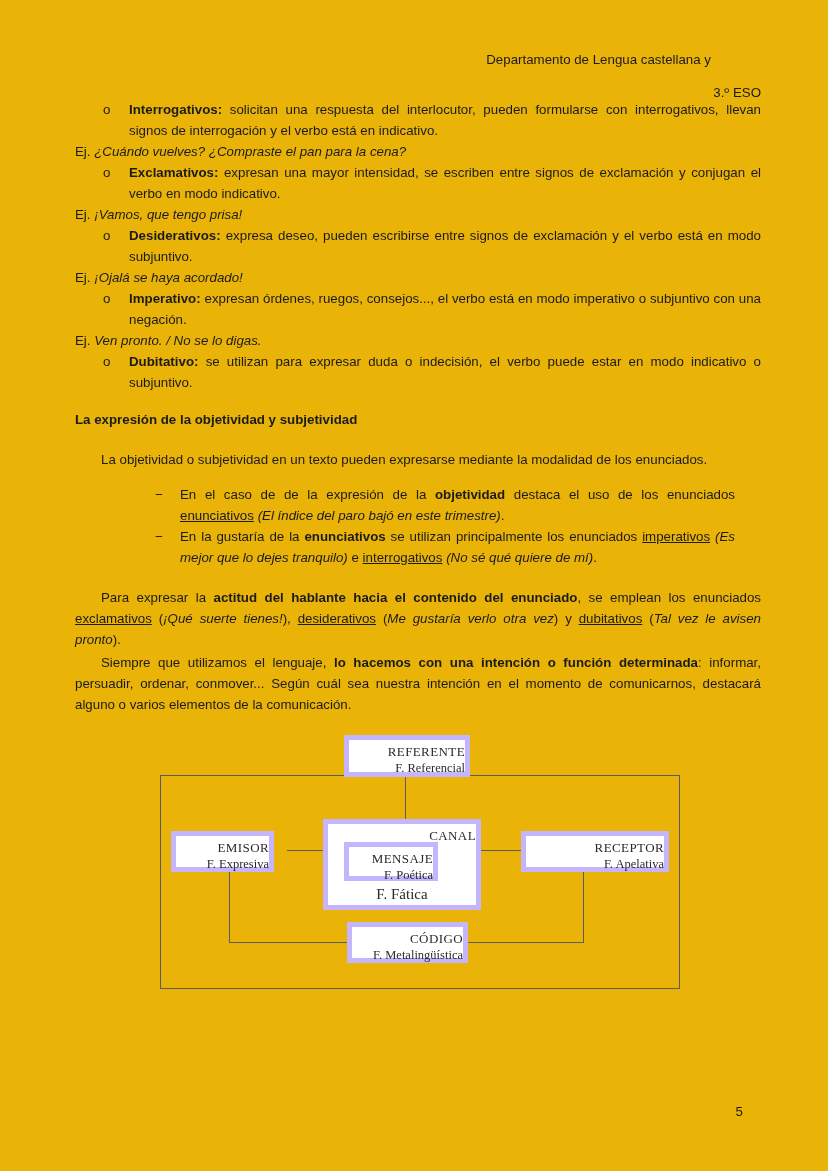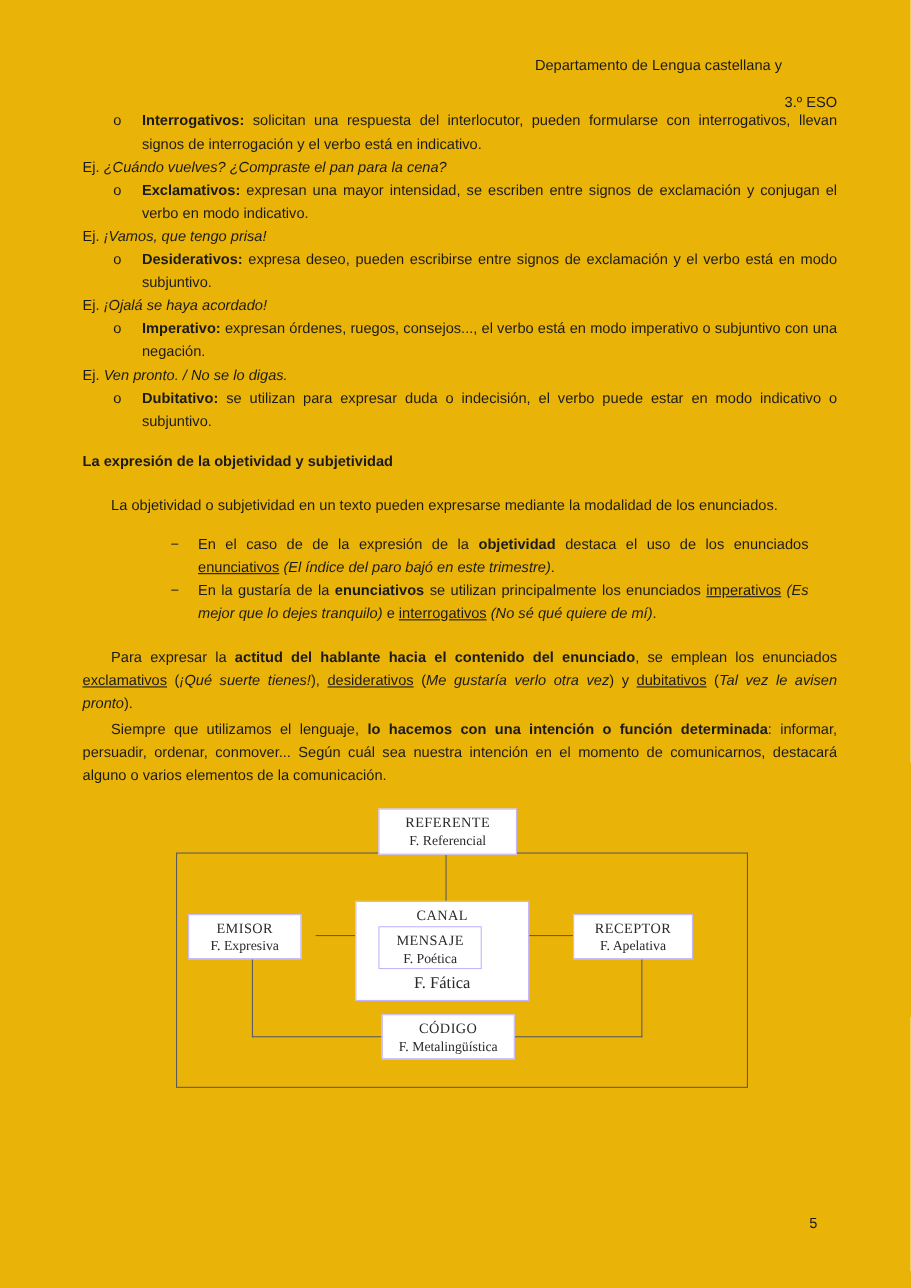--- a/index.html
+++ b/index.html
@@ -40,21 +40,21 @@
   .p.tight { margin-top:2px; }
 
   
   .diagram {
     position:absolute; left:160px; top:735px; width:522px; height:256px;
     font-family:"Liberation Serif","DejaVu Serif",serif;
     color:#2a2a2a; line-height:17px;
   }
   .frame { position:absolute; left:0; top:40px; width:520px; height:214px; border:1px solid #5c5c5c; }
   .dline { position:absolute; background:#5c5c5c; }
-  .dbox  { position:absolute; background:#ffffff; border:1px solid #c4b5fd; text-align:center; padding-top:3px; }
+  .dbox  { position:absolute; background:#ffffff; border:5px solid #c4b5fd; text-align:right; padding-top:3px; }
   .dbox .t { font-size:13px;   letter-spacing:0.4px; }
   .dbox .s { font-size:12.5px; }
   .dlabel { position:absolute; text-align:center; font-size:15px; }
 
   .pageno { position:absolute; top:1101px; right:85px; }
 </style>
 </head>
 <body>
 
 <div class="page">
@@ -152,21 +152,21 @@
       <div class="t">CANAL</div>
     </div>
 
     <div class="dbox" style="left:184px;top:107px;width:94px;height:39px;">
       <div class="t">MENSAJE</div>
       <div class="s">F. Poética</div>
     </div>
 
     <div class="dlabel" style="left:163px;top:151px;width:158px;">F. Fática</div>
 
-    <div class="dbox" style="left:361px;top:96px;width:109px;height:41px;">
+    <div class="dbox" style="left:361px;top:96px;width:148px;height:41px;">
       <div class="t">RECEPTOR</div>
       <div class="s">F. Apelativa</div>
     </div>
 
     <div class="dbox" style="left:187px;top:187px;width:121px;height:41px;">
       <div class="t">CÓDIGO</div>
       <div class="s">F. Metalingüística</div>
     </div>
 
   </div>

